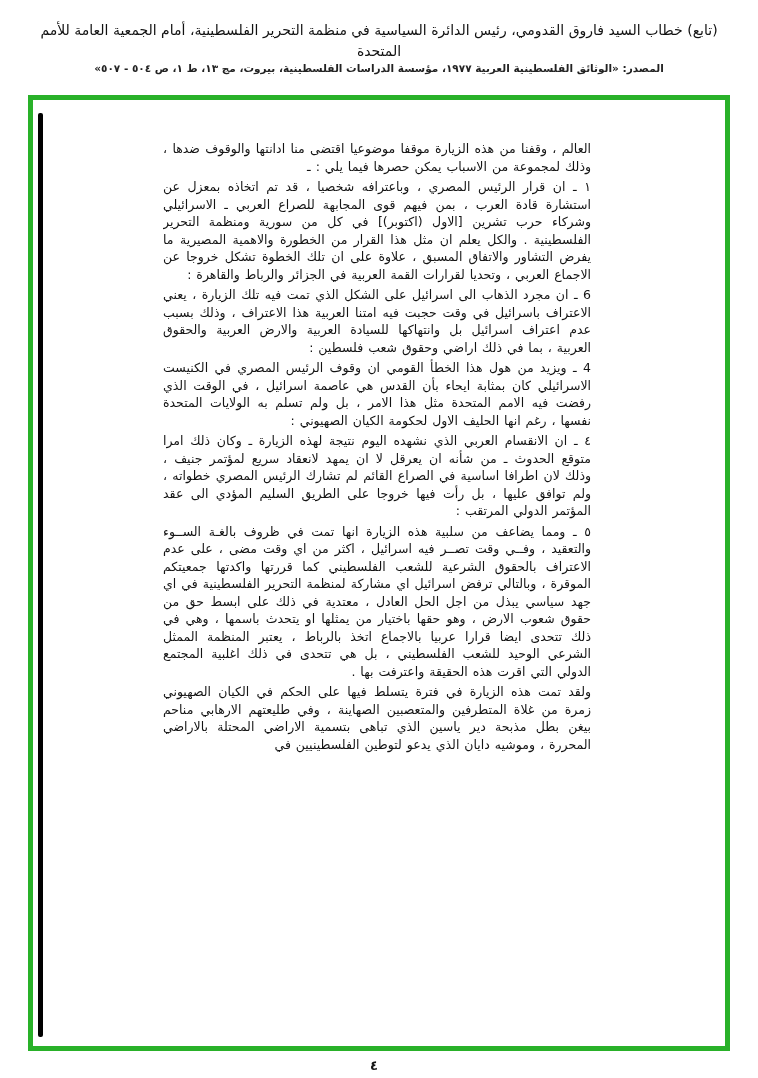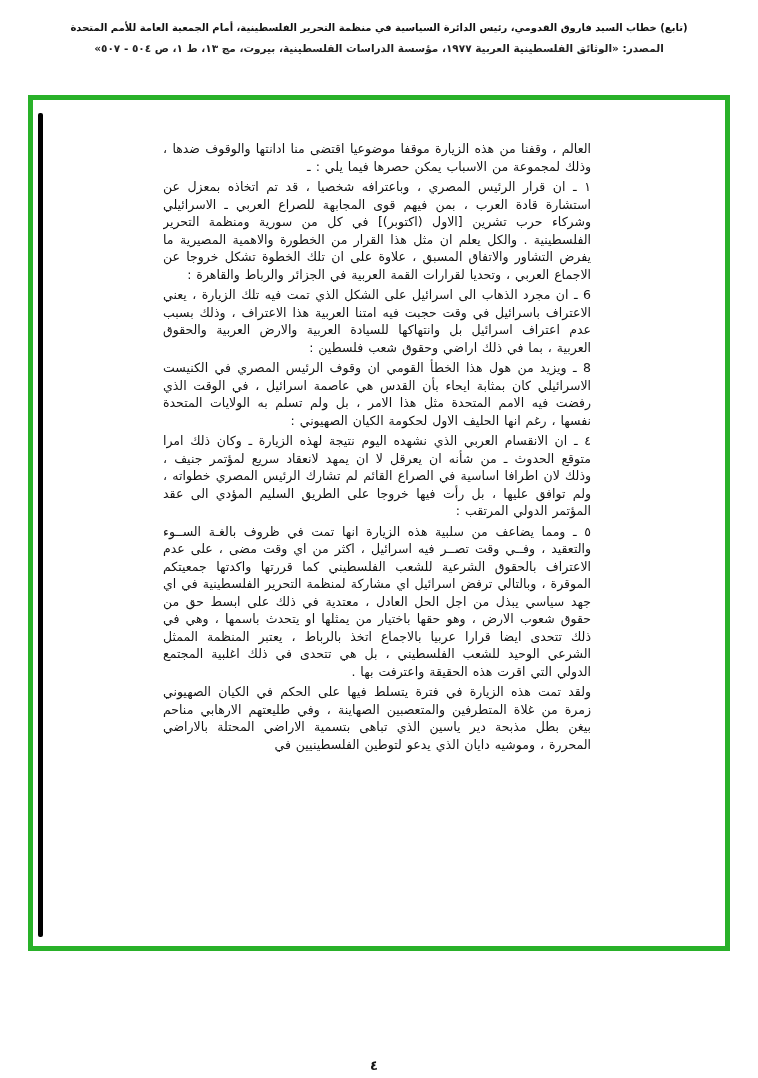--- a/index.html
+++ b/index.html
@@ -14,37 +14,36 @@
   }
   .doc-header {
     position: absolute;
     top: 20px;
     left: 20px;
     right: 20px;
     text-align: center;
     direction: rtl;
   }
   .doc-header .line1 {
-    font-size: 10px;
-    font-weight: bold;
+    font-size: 14px;
+    font-weight: normal;
     color: #111;
     line-height: 1.5;
   }
   .doc-header .line2 {
     font-size: 10.5px;
     font-weight: bold;
     color: #222;
-    margin-top: 7px;
   }
   .scan-frame {
     position: absolute;
     left: 28px;
     top: 95px;
     width: 702px;
-    height: 856px;
+    height: 956px;
     border: 5px solid #29b129;
     background: #ffffff;
   }
   .spine-line {
     position: absolute;
     left: 5px;
     top: 13px;
     bottom: 9px;
     width: 5px;
     background: #000000;
@@ -89,21 +88,21 @@
   </header>
 
   <div class="scan-frame">
 
     <div class="spine-line"></div>
 
     <div class="text-column">
       <p>العالم ، وقفنا من هذه الزيارة موقفا موضوعيا اقتضى منا ادانتها والوقوف ضدها ، وذلك لمجموعة من الاسباب يمكن حصرها فيما يلي : ـ</p>
       <p>١ ـ ان قرار الرئيس المصري ، وباعترافه شخصيا ، قد تم اتخاذه بمعزل عن استشارة قادة العرب ، بمن فيهم قوى المجابهة للصراع العربي ـ الاسرائيلي وشركاء حرب تشرين [الاول (اكتوبر)] في كل من سورية ومنظمة التحرير الفلسطينية . والكل يعلم ان مثل هذا القرار من الخطورة والاهمية المصيرية ما يفرض التشاور والاتفاق المسبق ، علاوة على ان تلك الخطوة تشكل خروجا عن الاجماع العربي ، وتحديا لقرارات القمة العربية في الجزائر والرباط والقاهرة :</p>
       <p>6 ـ ان مجرد الذهاب الى اسرائيل على الشكل الذي تمت فيه تلك الزيارة ، يعني الاعتراف باسرائيل في وقت حجبت فيه امتنا العربية هذا الاعتراف ، وذلك بسبب عدم اعتراف اسرائيل بل وانتهاكها للسيادة العربية والارض العربية والحقوق العربية ، بما في ذلك اراضي وحقوق شعب فلسطين :</p>
-      <p>8 ـ ويزيد من هول هذا الخطأ القومي ان وقوف الرئيس المصري في الكنيست الاسرائيلي كان بمثابة ايحاء بأن القدس هي عاصمة اسرائيل ، في الوقت الذي رفضت فيه الامم المتحدة مثل هذا الامر ، بل ولم تسلم به الولايات المتحدة نفسها ، رغم انها الحليف الاول لحكومة الكيان الصهيوني :</p>
+      <p>4 ـ ويزيد من هول هذا الخطأ القومي ان وقوف الرئيس المصري في الكنيست الاسرائيلي كان بمثابة ايحاء بأن القدس هي عاصمة اسرائيل ، في الوقت الذي رفضت فيه الامم المتحدة مثل هذا الامر ، بل ولم تسلم به الولايات المتحدة نفسها ، رغم انها الحليف الاول لحكومة الكيان الصهيوني :</p>
       <p>٤ ـ ان الانقسام العربي الذي نشهده اليوم نتيجة لهذه الزيارة ـ وكان ذلك امرا متوقع الحدوث ـ من شأنه ان يعرقل لا ان يمهد لانعقاد سريع لمؤتمر جنيف ، وذلك لان اطرافا اساسية في الصراع القائم لم تشارك الرئيس المصري خطواته ، ولم توافق عليها ، بل رأت فيها خروجا على الطريق السليم المؤدي الى عقد المؤتمر الدولي المرتقب :</p>
       <p>٥ ـ ومما يضاعف من سلبية هذه الزيارة انها تمت في ظروف بالغـة الســوء والتعقيد ، وفــي وقت تصــر فيه اسرائيل ، اكثر من اي وقت مضى ، على عدم الاعتراف بالحقوق الشرعية للشعب الفلسطيني كما قررتها واكدتها جمعيتكم الموقرة ، وبالتالي ترفض اسرائيل اي مشاركة لمنظمة التحرير الفلسطينية في اي جهد سياسي يبذل من اجل الحل العادل ، معتدية في ذلك على ابسط حق من حقوق شعوب الارض ، وهو حقها باختيار من يمثلها او يتحدث باسمها ، وهي في ذلك تتحدى ايضا قرارا عربيا بالاجماع اتخذ بالرباط ، يعتبر المنظمة الممثل الشرعي الوحيد للشعب الفلسطيني ، بل هي تتحدى في ذلك اغلبية المجتمع الدولي التي اقرت هذه الحقيقة واعترفت بها .</p>
       <p>ولقد تمت هذه الزيارة في فترة يتسلط فيها على الحكم في الكيان الصهيوني زمرة من غلاة المتطرفين والمتعصبين الصهاينة ، وفي طليعتهم الارهابي مناحم بيغن بطل مذبحة دير ياسين الذي تباهى بتسمية الاراضي المحتلة بالاراضي المحررة ، وموشيه دايان الذي يدعو لتوطين الفلسطينيين في</p>
     </div>
 
   </div>
 
   <div class="page-number">٤</div>
 
 </div>

